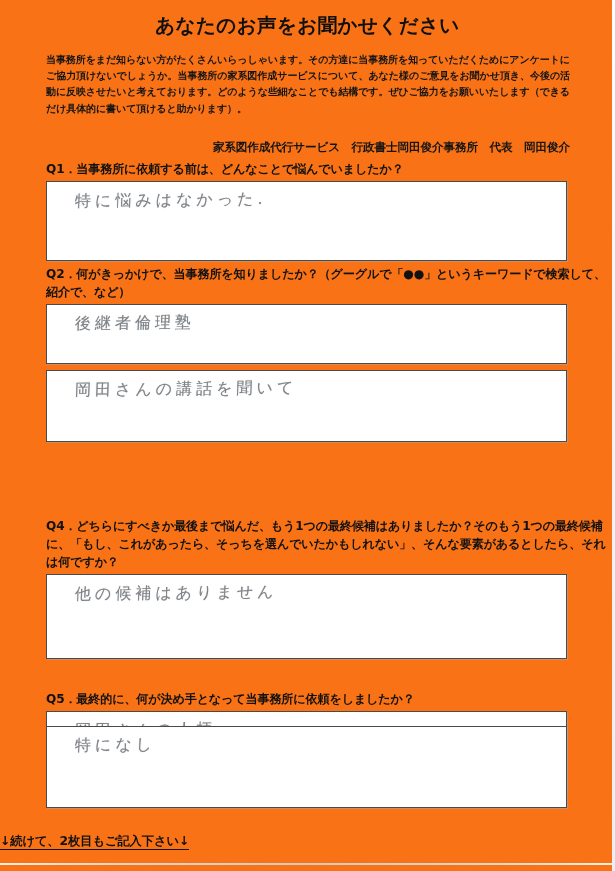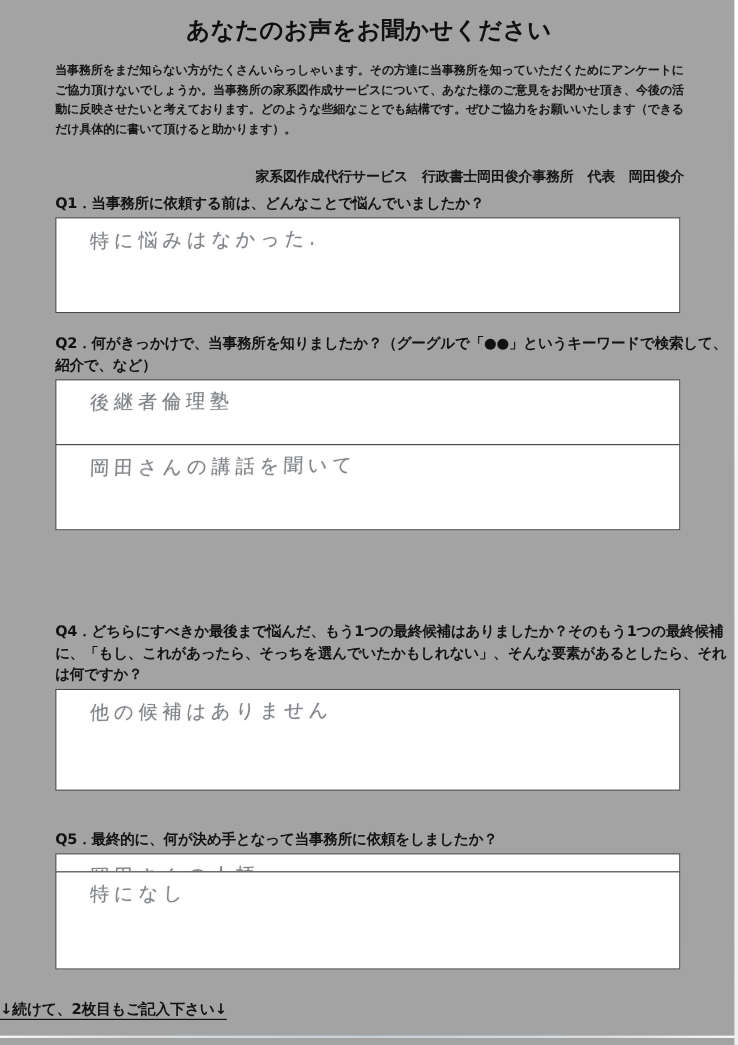--- a/index.html
+++ b/index.html
@@ -8,21 +8,21 @@
     padding: 0;
     background: #ffffff;
   }
   body {
     font-family: "DejaVu Sans", "Liberation Sans", sans-serif;
   }
   .page {
     position: relative;
     width: 615px;
     height: 871px;
-    background: #a3a3a3;
+    background: #f97316;
     overflow: hidden;
   }
   
   .scan-edge-bottom {
     position: absolute;
     left: 0;
     bottom: 6px;
     width: 615px;
     height: 2px;
     background: linear-gradient(to right, #ffffff 0%, #dfe4e8 18%, #ccd4da 50%, #dfe4e8 82%, #ffffff 100%);
@@ -137,21 +137,21 @@
 
   <div class="signature">家系図作成代行サービス　行政書士岡田俊介事務所　代表　岡田俊介</div>
 
   <div class="q-block" style="top:160px;">
     <p class="q-text">Q1．当事務所に依頼する前は、どんなことで悩んでいましたか？</p>
     <div class="answer-box" style="height:80px;">
       <div class="handwriting">特に悩みはなかった.</div>
     </div>
   </div>
 
-  <div class="q-block" style="top:265px;margin-top:12px;">
+  <div class="q-block" style="top:265px;">
     <p class="q-text">Q2．何がきっかけで、当事務所を知りましたか？（グーグルで「●●」というキーワードで検索して、紹介で、など）</p>
     <div class="answer-box" style="height:60px;">
       <div class="handwriting">後継者倫理塾</div>
     </div>
   </div>
 
   <div class="q-block" style="top:370px;">
     <div class="answer-box" style="height:72px;">
       <div class="handwriting">岡田さんの講話を聞いて</div>
     </div>

